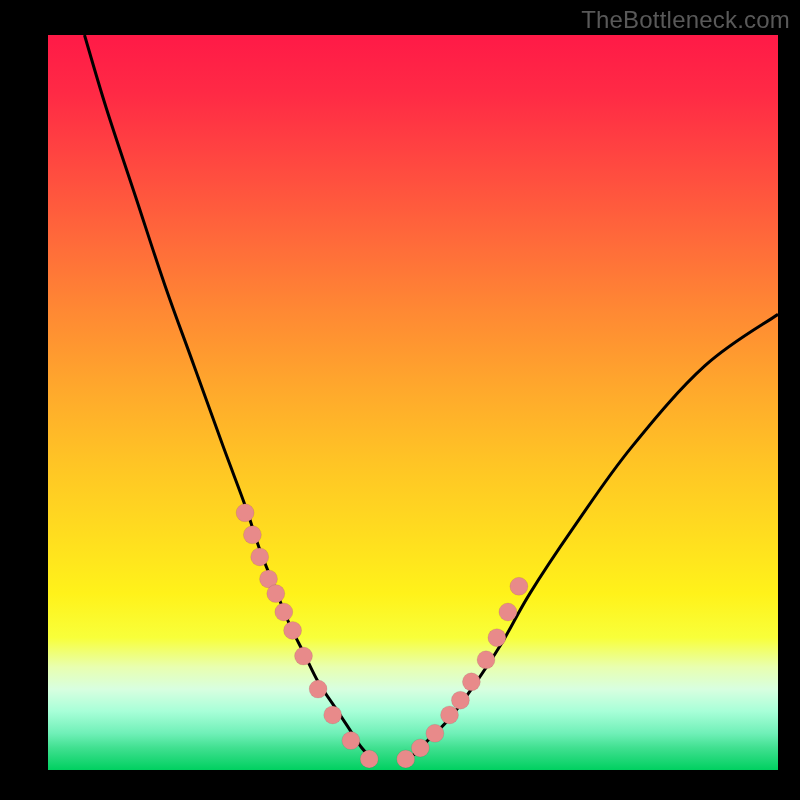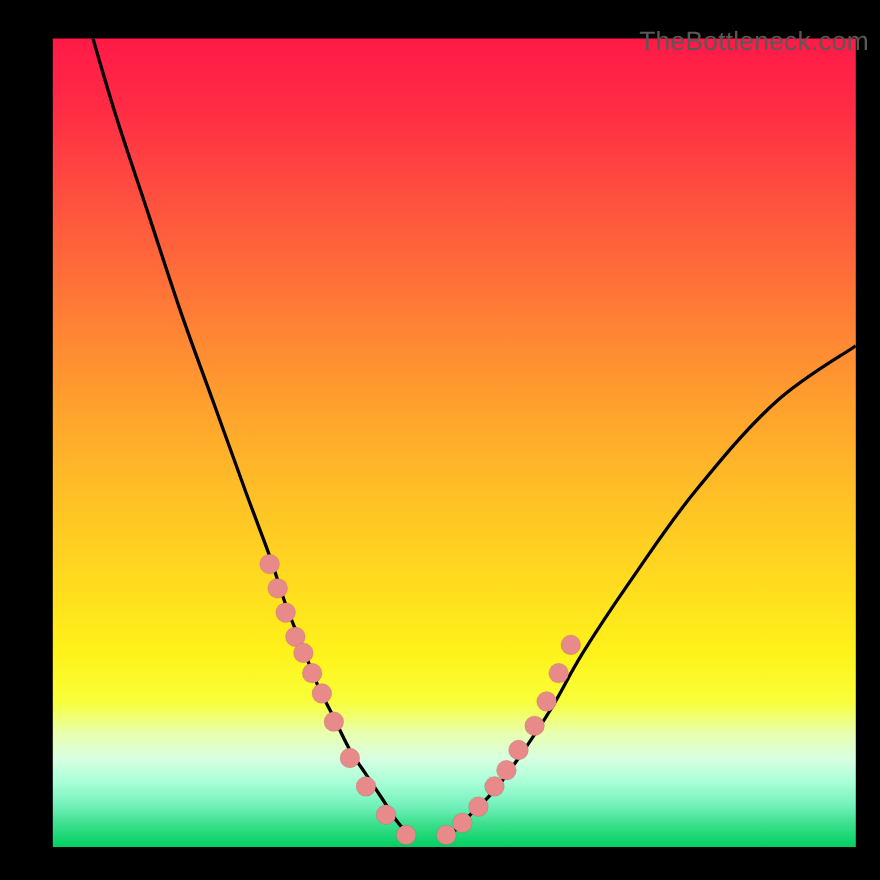--- a/index.html
+++ b/index.html
@@ -38,21 +38,21 @@
       #e8ffb0 86%,
       #d8ffe0 89%,
       #a8ffd8 92%,
       #70f0b8 95%,
       #40e090 97%,
       #00d060 100%
     );
   }
   .watermark {
     position: absolute;
-    top: 24px;
+    top: 6px;
     right: 10px;
     font-family: Arial, Helvetica, sans-serif;
     font-size: 24px;
     color: #595959;
     font-weight: 500;
     letter-spacing: 0.2px;
   }
   svg.curves {
     position: absolute;
     left: 48px;

